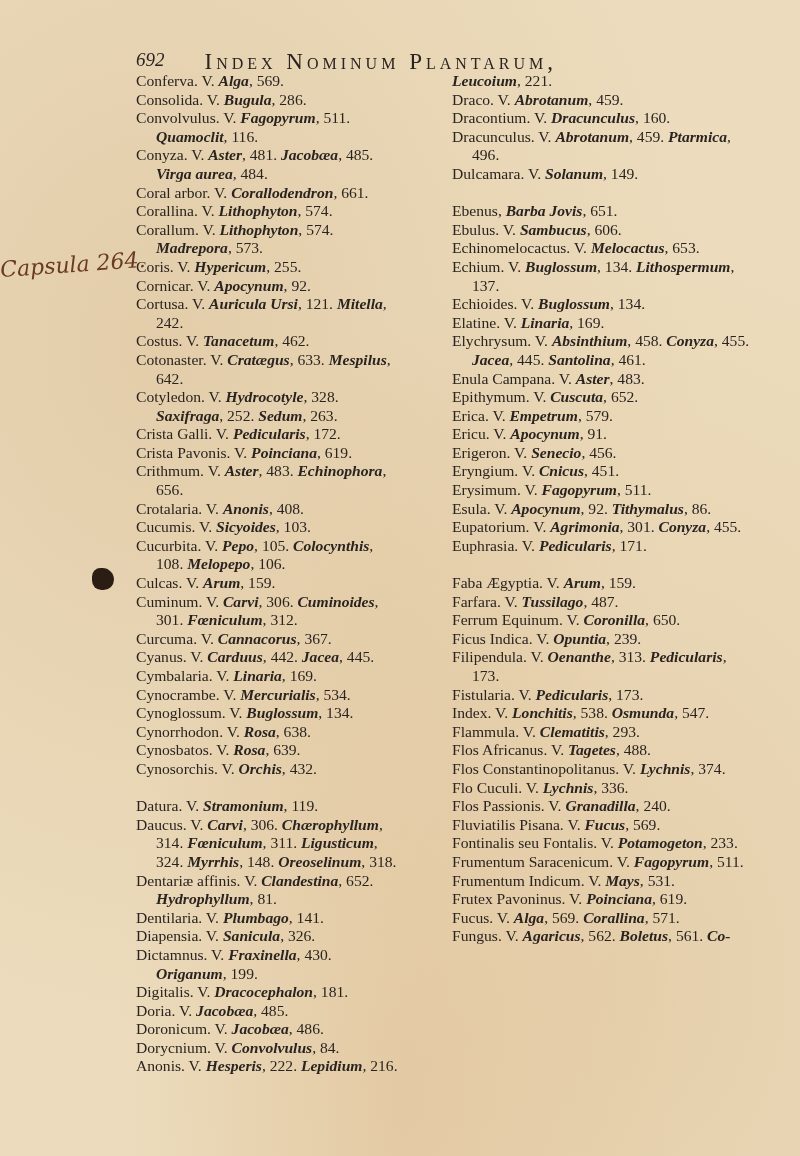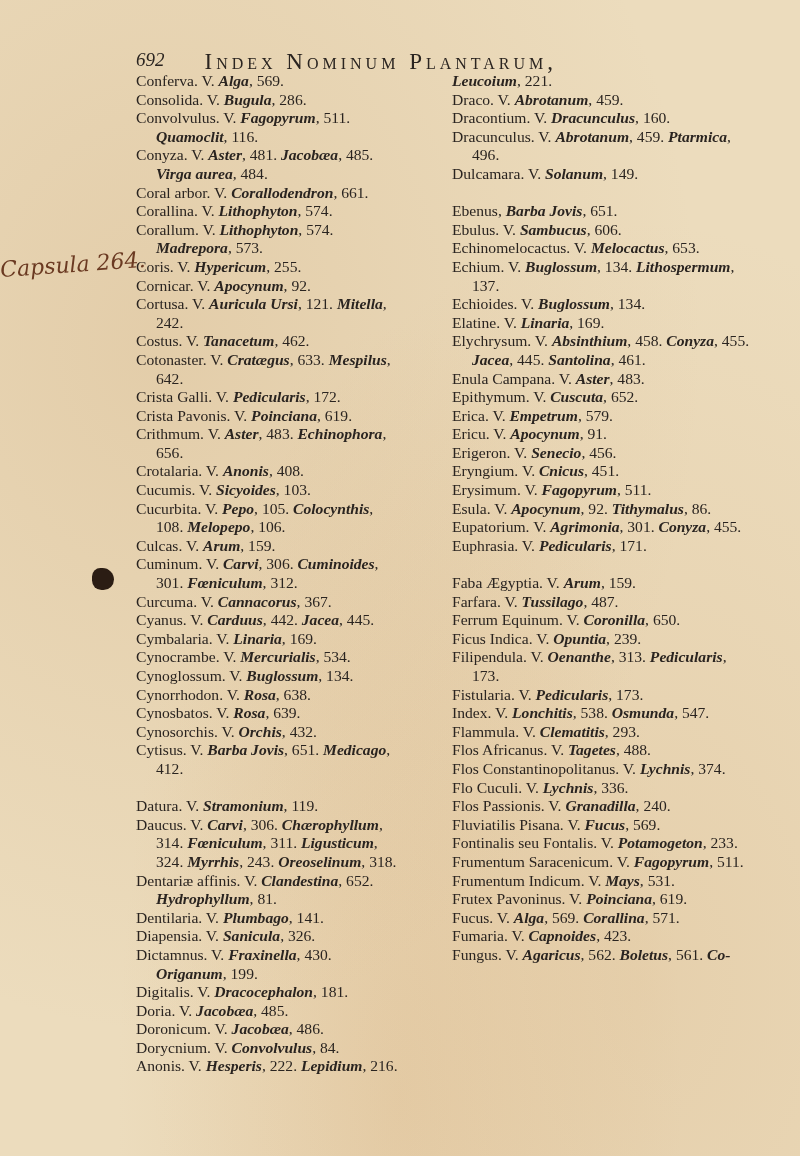--- a/index.html
+++ b/index.html
@@ -60,39 +60,39 @@
       <div class="entry"><span>Convolvulus. V. </span><i>Fagopyrum</i><span>, 511. </span><i>Quamoclit</i><span>, 116. </span></div>
       <div class="entry"><span>Conyza. V. </span><i>Aster</i><span>, 481. </span><i>Jacobæa</i><span>, 485. </span><i>Virga aurea</i><span>, 484. </span></div>
       <div class="entry"><span>Coral arbor. V. </span><i>Corallodendron</i><span>, 661. </span></div>
       <div class="entry"><span>Corallina. V. </span><i>Lithophyton</i><span>, 574. </span></div>
       <div class="entry"><span>Corallum. V. </span><i>Lithophyton</i><span>, 574. </span><i>Madrepora</i><span>, 573. </span></div>
       <div class="entry"><span>Coris. V. </span><i>Hypericum</i><span>, 255. </span></div>
       <div class="entry"><span>Cornicar. V. </span><i>Apocynum</i><span>, 92. </span></div>
       <div class="entry"><span>Cortusa. V. </span><i>Auricula Ursi</i><span>, 121. </span><i>Mitella</i><span>, 242. </span></div>
       <div class="entry"><span>Costus. V. </span><i>Tanacetum</i><span>, 462. </span></div>
       <div class="entry"><span>Cotonaster. V. </span><i>Cratægus</i><span>, 633. </span><i>Mespilus</i><span>, 642. </span></div>
+      <div class="entry"><span>Cotyledon. V. </span><i>Hydrocotyle</i><span>, 328. </span><i>Saxifraga</i><span>, 252. </span><i>Sedum</i><span>, 263. </span></div>
       <div class="entry"><span>Crista Galli. V. </span><i>Pedicularis</i><span>, 172. </span></div>
       <div class="entry"><span>Crista Pavonis. V. </span><i>Poinciana</i><span>, 619. </span></div>
       <div class="entry"><span>Crithmum. V. </span><i>Aster</i><span>, 483. </span><i>Echinophora</i><span>, 656. </span></div>
       <div class="entry"><span>Crotalaria. V. </span><i>Anonis</i><span>, 408. </span></div>
       <div class="entry"><span>Cucumis. V. </span><i>Sicyoides</i><span>, 103. </span></div>
       <div class="entry"><span>Cucurbita. V. </span><i>Pepo</i><span>, 105. </span><i>Colocynthis</i><span>, 108. </span><i>Melopepo</i><span>, 106. </span></div>
       <div class="entry"><span>Culcas. V. </span><i>Arum</i><span>, 159. </span></div>
       <div class="entry"><span>Cuminum. V. </span><i>Carvi</i><span>, 306. </span><i>Cuminoides</i><span>, 301. </span><i>Fœniculum</i><span>, 312. </span></div>
       <div class="entry"><span>Curcuma. V. </span><i>Cannacorus</i><span>, 367. </span></div>
       <div class="entry"><span>Cyanus. V. </span><i>Carduus</i><span>, 442. </span><i>Jacea</i><span>, 445. </span></div>
       <div class="entry"><span>Cymbalaria. V. </span><i>Linaria</i><span>, 169. </span></div>
       <div class="entry"><span>Cynocrambe. V. </span><i>Mercurialis</i><span>, 534. </span></div>
       <div class="entry"><span>Cynoglossum. V. </span><i>Buglossum</i><span>, 134. </span></div>
       <div class="entry"><span>Cynorrhodon. V. </span><i>Rosa</i><span>, 638. </span></div>
       <div class="entry"><span>Cynosbatos. V. </span><i>Rosa</i><span>, 639. </span></div>
       <div class="entry"><span>Cynosorchis. V. </span><i>Orchis</i><span>, 432. </span></div>
-      <div class="entry"><span>Cytisus. V. </span><i>Barba Jovis</i><span>, 651. </span><i>Medicago</i><span>, 412. </span></div>
       <div class="entry gap"><span>Datura. V. </span><i>Stramonium</i><span>, 119. </span></div>
-      <div class="entry"><span>Daucus. V. </span><i>Carvi</i><span>, 306. </span><i>Chærophyllum</i><span>, 314. </span><i>Fœniculum</i><span>, 311. </span><i>Ligusticum</i><span>, 324. </span><i>Myrrhis</i><span>, 243. </span><i>Oreoselinum</i><span>, 318. </span></div>
+      <div class="entry"><span>Daucus. V. </span><i>Carvi</i><span>, 306. </span><i>Chærophyllum</i><span>, 314. </span><i>Fœniculum</i><span>, 311. </span><i>Ligusticum</i><span>, 324. </span><i>Myrrhis</i><span>, 148. </span><i>Oreoselinum</i><span>, 318. </span></div>
       <div class="entry"><span>Dentariæ affinis. V. </span><i>Clandestina</i><span>, 652. </span><i>Hydrophyllum</i><span>, 81. </span></div>
       <div class="entry"><span>Dentilaria. V. </span><i>Plumbago</i><span>, 141. </span></div>
       <div class="entry"><span>Diapensia. V. </span><i>Sanicula</i><span>, 326. </span></div>
       <div class="entry"><span>Dictamnus. V. </span><i>Fraxinella</i><span>, 430. </span><i>Origanum</i><span>, 199. </span></div>
       <div class="entry"><span>Digitalis. V. </span><i>Dracocephalon</i><span>, 181. </span></div>
       <div class="entry"><span>Doria. V. </span><i>Jacobæa</i><span>, 485. </span></div>
       <div class="entry"><span>Doronicum. V. </span><i>Jacobæa</i><span>, 486. </span></div>
       <div class="entry"><span>Dorycnium. V. </span><i>Convolvulus</i><span>, 84. </span></div>
       <div class="entry"><span>Anonis. V. </span><i>Hesperis</i><span>, 222. </span><i>Lepidium</i><span>, 216. </span></div>
     </div>
@@ -130,16 +130,15 @@
       <div class="entry"><span>Flos Africanus. V. </span><i>Tagetes</i><span>, 488. </span></div>
       <div class="entry"><span>Flos Constantinopolitanus. V. </span><i>Lychnis</i><span>, 374. </span></div>
       <div class="entry"><span>Flo Cuculi. V. </span><i>Lychnis</i><span>, 336. </span></div>
       <div class="entry"><span>Flos Passionis. V. </span><i>Granadilla</i><span>, 240. </span></div>
       <div class="entry"><span>Fluviatilis Pisana. V. </span><i>Fucus</i><span>, 569. </span></div>
       <div class="entry"><span>Fontinalis seu Fontalis. V. </span><i>Potamogeton</i><span>, 233. </span></div>
       <div class="entry"><span>Frumentum Saracenicum. V. </span><i>Fagopyrum</i><span>, 511. </span></div>
       <div class="entry"><span>Frumentum Indicum. V. </span><i>Mays</i><span>, 531. </span></div>
       <div class="entry"><span>Frutex Pavoninus. V. </span><i>Poinciana</i><span>, 619. </span></div>
       <div class="entry"><span>Fucus. V. </span><i>Alga</i><span>, 569. </span><i>Corallina</i><span>, 571. </span></div>
-      <div class="entry"><span>Fumaria. V. </span><i>Capnoides</i><span>, 423. </span></div>
       <div class="entry"><span>Fungus. V. </span><i>Agaricus</i><span>, 562. </span><i>Boletus</i><span>, 561. </span><i>Co-</i><span></span></div>
     </div>
 </div>
 
 </body></html>

